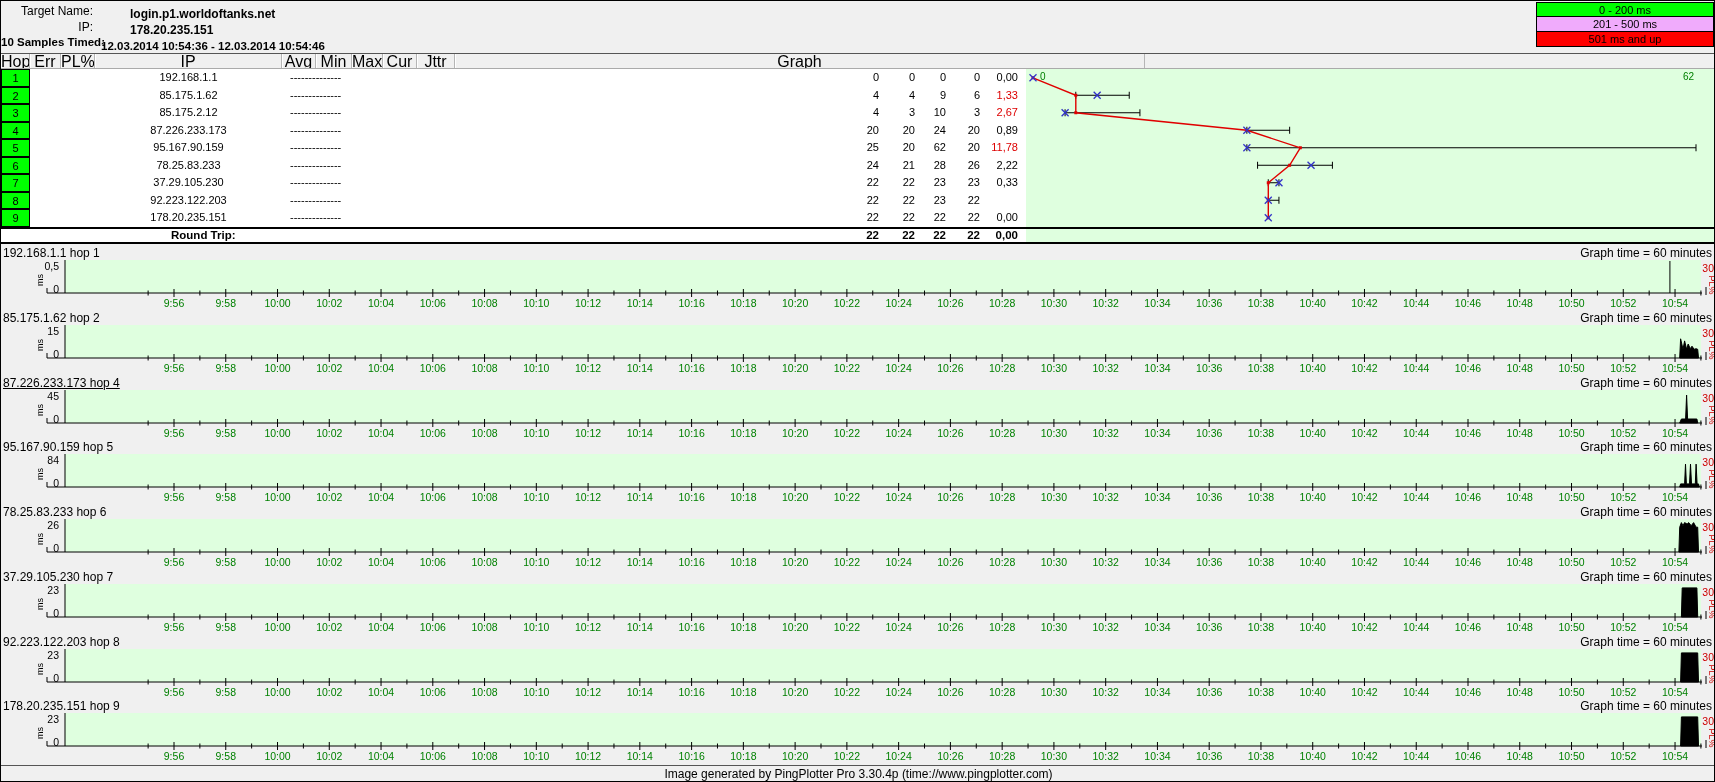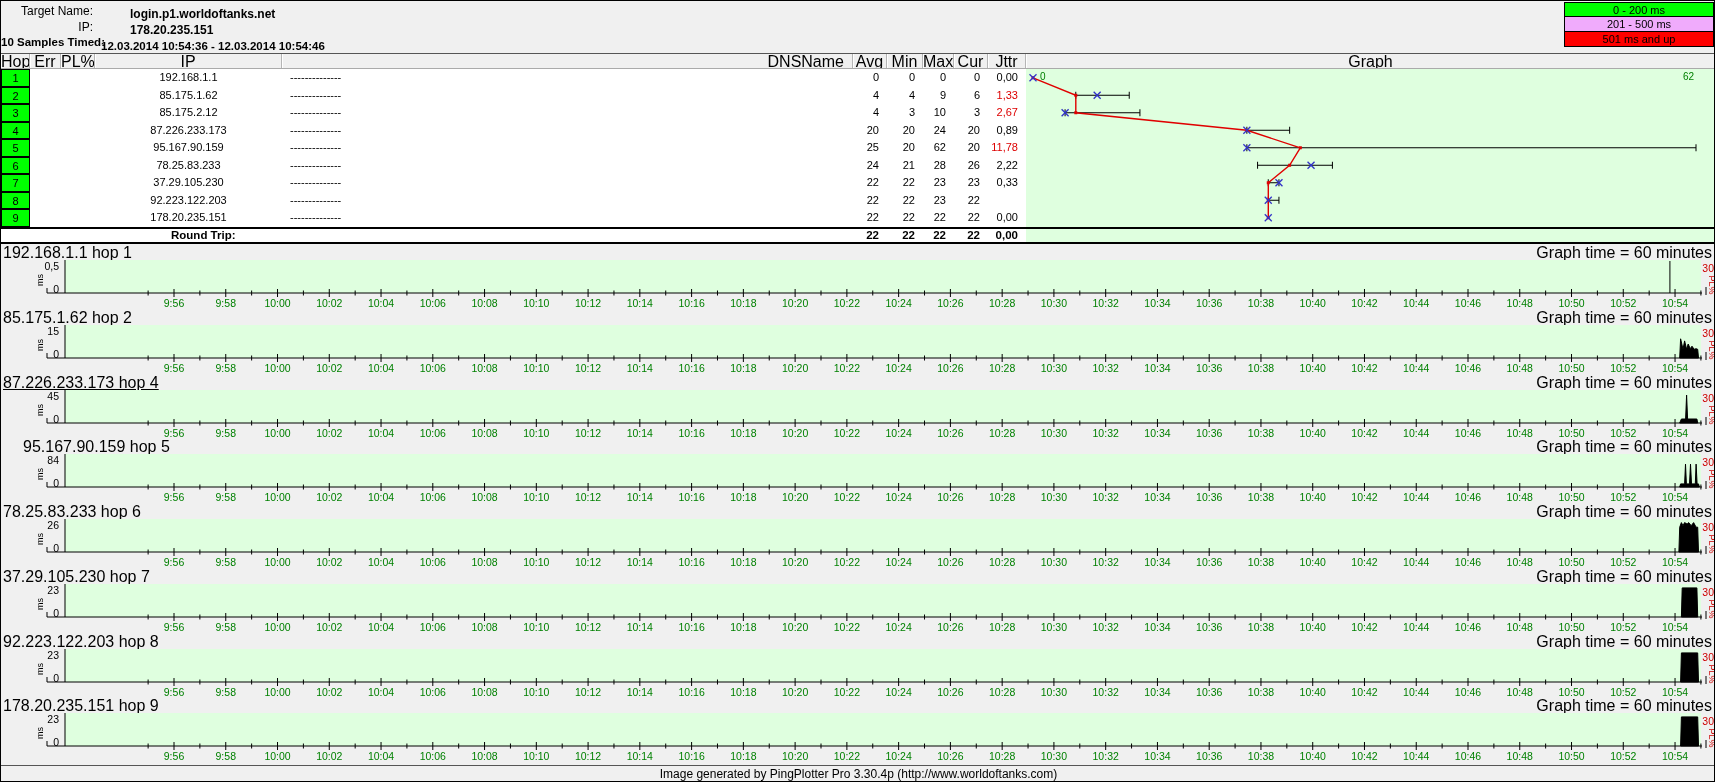--- a/index.html
+++ b/index.html
@@ -8,21 +8,21 @@
     position:relative; width:1715px; height:782px;
     background:#F0F0F0; border:1px solid #000;
     font-family:"Liberation Sans", sans-serif; overflow:hidden;
   }
   
   .header { position:absolute; left:0; top:0; width:1715px; height:52px; background:#F0F0F0; }
   .hline { position:absolute; left:0; height:16px; white-space:nowrap; }
   .hlab { display:inline-block; width:92px; text-align:right; font-size:12px; color:#000; vertical-align:top; }
   .hval { margin-left:8px; font-size:12px; color:#000; }
   .b { font-weight:bold;padding-left:29px; }
-  .legend { position:absolute; right:2px; top:1px; width:150px; }
+  .legend { position:absolute; right:2px; top:1px; width:178px; }
   .leg { height:15px; line-height:15px; text-align:center; font-size:11px; color:#000; border:1px solid #000; border-top:none; }
   .leg:first-child { border-top:1px solid #000; }
   
   .thead { position:absolute; left:0; top:52px; width:1715px; height:16px; display:flex;
            background:#F0F0F0; border-top:1px solid #555; border-bottom:1px solid #aaa; }
   .th { font-size:16px; line-height:15px; color:#000; border-right:1px solid #b5b5b5;
         box-shadow:inset 1px 0 0 #ffffff; overflow:hidden; }
   .tbody { position:absolute; left:0; top:68px; width:1715px; background:#fff; }
   .trow { display:flex; height:17.5px; background:#fff; }
   .td { font-size:11px; line-height:17px; color:#000; overflow:hidden; white-space:nowrap; }
@@ -34,21 +34,21 @@
   .graph-cell { background:transparent; }
   
   #main-graph { position:absolute; left:1025px; top:68px; }
   
   .rt-line { position:absolute; left:0; width:1715px; height:2px; background:#000; }
   .rt-row { position:absolute; left:0; top:227.5px; width:1025px; height:13.5px; background:#fff; display:flex; }
   .rt-label { width:852px; font-size:11.5px; font-weight:bold; padding-left:170px; line-height:13px; }
   .rt-val { font-size:11.5px; font-weight:bold; text-align:right; padding-right:8px; line-height:13px; }
   
   .strip { position:absolute; left:0; width:1715px; height:64.75px; background:#F0F0F0; }
-  .strip-label { position:relative; height:13px; font-size:16px; line-height:12px; color:#000; }
+  .strip-label { position:relative; height:13px; font-size:12px; line-height:12px; color:#000; }
   .sl-left { position:absolute; left:2px; top:0; }
   .sl-right { position:absolute; right:4px; top:0; }
   .ul { text-decoration:underline; }
   .strip svg { position:absolute; left:0; top:13px; }
   
   .footer { position:absolute; left:0; top:764px; width:1715px; height:17px; background:#F0F0F0;
             border-top:1px solid #555; text-align:center; font-size:12px; line-height:16px; color:#000; }
 </style>
 </head>
 <body>
@@ -70,21 +70,20 @@
       <div class="leg" style="background:#f0abfc">201 - 500 ms</div>
       <div class="leg" style="background:#FF0000">501 ms and up</div>
     </div>
   </div>
 
   <div class="thead" id="thead">
       <div class="th c-center" style="width: 29px;">Hop</div>
       <div class="th c-center" style="width: 31px;">Err</div>
       <div class="th c-center" style="width: 34px;">PL%</div>
       <div class="th c-center" style="width: 187px;">IP</div>
-      <div class="th c-right" style="width: 571px;">DNSName</div>
       <div class="th c-center" style="width: 34px;">Avg</div>
       <div class="th c-center" style="width: 36px;">Min</div>
       <div class="th c-center" style="width: 31px;">Max</div>
       <div class="th c-center" style="width: 34px;">Cur</div>
       <div class="th c-center" style="width: 38px;">Jttr</div>
       <div class="th c-center" style="width: 690px;">Graph</div>
     </div>
   <div class="tbody" id="tbody">
       <div class="trow">
         <div class="td c-center hop-cell" style="width: 29px;">1</div>
@@ -595,21 +594,21 @@
           <line x1="1389.36" y1="30.5" x2="1389.36" y2="35.5" stroke="#000" stroke-width="1"></line>
           <line x1="1441.12" y1="30.5" x2="1441.12" y2="35.5" stroke="#000" stroke-width="1"></line>
           <line x1="1492.8799999999999" y1="30.5" x2="1492.8799999999999" y2="35.5" stroke="#000" stroke-width="1"></line>
           <line x1="1544.6399999999999" y1="30.5" x2="1544.6399999999999" y2="35.5" stroke="#000" stroke-width="1"></line>
           <line x1="1596.3999999999999" y1="30.5" x2="1596.3999999999999" y2="35.5" stroke="#000" stroke-width="1"></line>
           <line x1="1648.1599999999999" y1="30.5" x2="1648.1599999999999" y2="35.5" stroke="#000" stroke-width="1"></line>
           <line x1="1699.9199999999998" y1="30.5" x2="1699.9199999999998" y2="35.5" stroke="#000" stroke-width="1"></line>
           <polygon points="1678.7,33.0 1680.4,29.0 1684.6,29.0 1685.6,5.1 1686.6,29.0 1695.9,29.0 1696.7,33.0" fill="#000" stroke="#000" stroke-width="1"></polygon>
         </svg>
       </div>
-      <div class="strip" style="top: 440.25px; padding-left: 20px;">
+      <div class="strip" style="top: 440.25px;">
         <div class="strip-label">
           <span class="sl-left">95.167.90.159 hop 5</span>
           <span class="sl-right">Graph time = 60 minutes</span>
         </div>
         <svg width="1715" height="51" viewBox="0 0 1715 51">
           <rect x="64" y="0" width="1636" height="33" fill="#DFFFDF"></rect>
           <line x1="64" y1="0" x2="64" y2="33" stroke="#000" stroke-width="1"></line>
           <line x1="46" y1="33" x2="1701" y2="33" stroke="#000" stroke-width="1"></line>
           <line x1="46" y1="28" x2="46" y2="33" stroke="#000" stroke-width="1"></line>
           <line x1="1705" y1="27" x2="1705" y2="35" stroke="#000" stroke-width="1"></line>
@@ -1148,16 +1147,16 @@
           <line x1="1544.6399999999999" y1="30.5" x2="1544.6399999999999" y2="35.5" stroke="#000" stroke-width="1"></line>
           <line x1="1596.3999999999999" y1="30.5" x2="1596.3999999999999" y2="35.5" stroke="#000" stroke-width="1"></line>
           <line x1="1648.1599999999999" y1="30.5" x2="1648.1599999999999" y2="35.5" stroke="#000" stroke-width="1"></line>
           <line x1="1699.9199999999998" y1="30.5" x2="1699.9199999999998" y2="35.5" stroke="#000" stroke-width="1"></line>
           <polygon points="1679.6,33.0 1680.4,3.9 1696.7,3.9 1697.5,33.0" fill="#000" stroke="#000" stroke-width="1"></polygon>
         </svg>
       </div>
     </div>
 
   <div class="footer">
-    <span>Image generated by PingPlotter Pro 3.30.4p (http://www.worldoftanks.com)</span>
+    <span>Image generated by PingPlotter Pro 3.30.4p (time://www.pingplotter.com)</span>
   </div>
 
 </div>
 
 </body></html>

